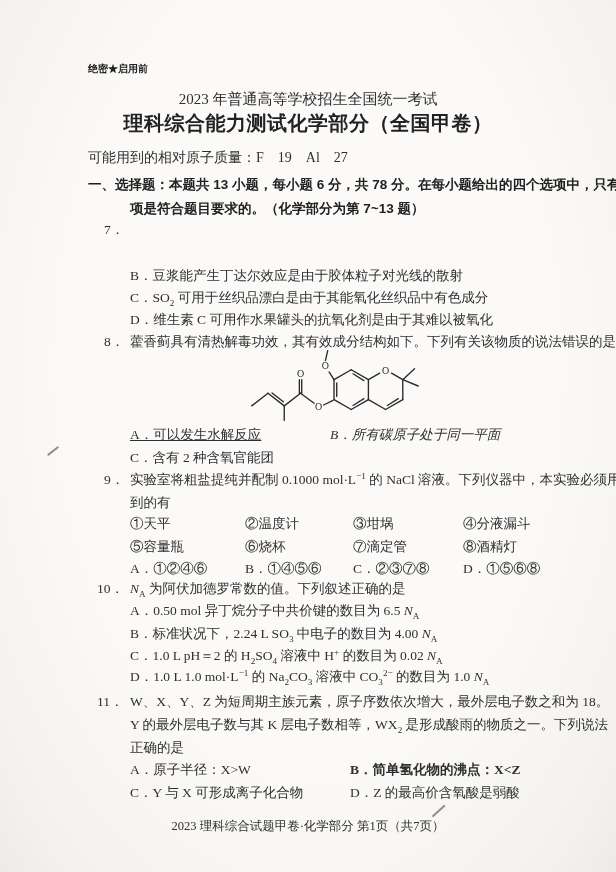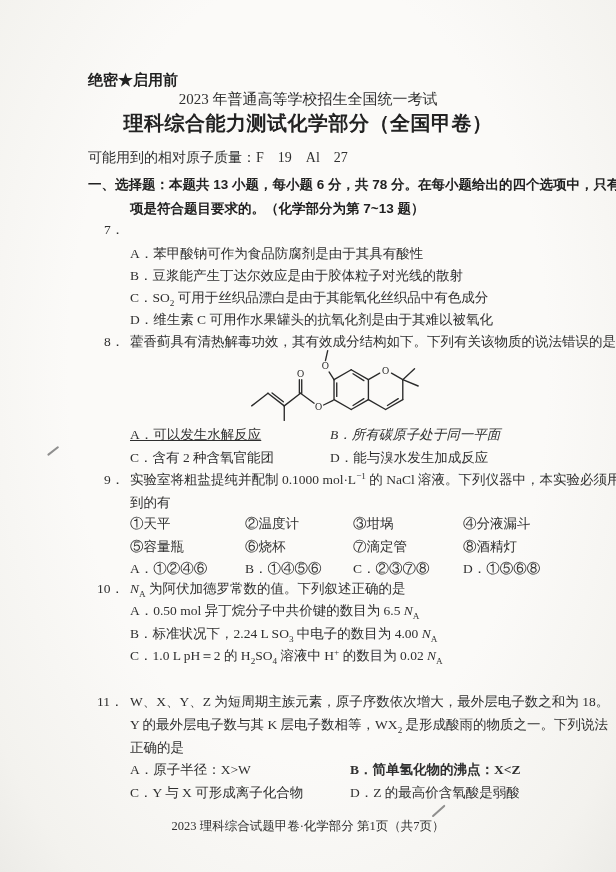--- a/index.html
+++ b/index.html
@@ -18,30 +18,29 @@
   .structure{position:absolute;}
   .structure path, .structure line, .structure polyline{stroke:#2a2a2a;stroke-width:1.5;fill:none;stroke-linecap:round;}
   .atom{font:11px "Liberation Serif", serif;fill:#2a2a2a;text-anchor:middle;}
   .pen{position:absolute;height:1.6px;background:#6b6b6b;opacity:.75;border-radius:1px;}
 </style>
 </head>
 <body>
 
 <div class="page">
 
-  <div class="line sans" style="left:88px;top:71px;font-size:15px;">绝密★启用前</div>
+  <div class="line sans" style="left:88px;top:63px;font-size:10px;">绝密★启用前</div>
   <div class="line center" style="top:90px;font-size:15px;">2023 年普通高等学校招生全国统一考试</div>
   <div class="line center sans" style="top:111px;font-size:20px;letter-spacing:.5px;">理科综合能力测试化学部分（全国甲卷）</div>
   <div class="line" style="left:88px;top:149px;font-size:14px;">可能用到的相对原子质量：F　19　Al　27</div>
 
   <div class="line sans" style="left:88px;top:177px;">一、选择题：本题共 13 小题，每小题 6 分，共 78 分。在每小题给出的四个选项中，只有一</div>
   <div class="line sans" style="left:130px;top:201px;">项是符合题目要求的。（化学部分为第 7~13 题）</div>
 
   <div class="line" style="left:104px;top:222px;">7．</div>
-  <div class="line" style="left:130px;top:246px;">A．苯甲酸钠可作为食品防腐剂是由于其具有酸性</div>
   <div class="line" style="left:130px;top:268px;">B．豆浆能产生丁达尔效应是由于胶体粒子对光线的散射</div>
   <div class="line" style="left:130px;top:290px;">C．SO<sub>2</sub> 可用于丝织品漂白是由于其能氧化丝织品中有色成分</div>
   <div class="line" style="left:130px;top:312px;">D．维生素 C 可用作水果罐头的抗氧化剂是由于其难以被氧化</div>
 
   <div class="line" style="left:104px;top:334px;">8．</div>
   <div class="line" style="left:130px;top:334px;">藿香蓟具有清热解毒功效，其有效成分结构如下。下列有关该物质的说法错误的是</div>
 
   <svg class="structure" style="left:246px;top:348px;width:186px;height:76px;" viewBox="0 0 205 84" role="img" aria-label="有效成分结构式：7-甲氧基-2,2-二甲基-2H-色烯-6-基 2-甲基-2-丁烯酸酯">
 
     <line x1="6" y1="64" x2="24" y2="50"></line>
@@ -79,21 +78,20 @@
 
     <text class="atom" x="60" y="32">O</text>
     <text class="atom" x="80" y="68">O</text>
     <text class="atom" x="87.5" y="23">O</text>
     <text class="atom" x="154" y="28.5">O</text>
   </svg>
 
   <div class="line" style="left:130px;top:427px;text-decoration:underline;">A．可以发生水解反应</div>
   <div class="line" style="left:330px;top:427px;font-style:italic;">B．所有碳原子处于同一平面</div>
   <div class="line" style="left:130px;top:450px;">C．含有 2 种含氧官能团</div>
-  <div class="line" style="left:330px;top:450px;">D．能与溴水发生加成反应</div>
 
   <div class="line" style="left:104px;top:472px;">9．</div>
   <div class="line" style="left:130px;top:472px;">实验室将粗盐提纯并配制 0.1000 mol·L<sup>−1</sup> 的 NaCl 溶液。下列仪器中，本实验必须用</div>
   <div class="line" style="left:130px;top:495px;">到的有</div>
 
   <div class="line" style="left:130px;top:516px;">①天平</div>
   <div class="line" style="left:245px;top:516px;">②温度计</div>
   <div class="line" style="left:353px;top:516px;">③坩埚</div>
   <div class="line" style="left:463px;top:516px;">④分液漏斗</div>
   <div class="line" style="left:130px;top:539px;">⑤容量瓶</div>
@@ -104,20 +102,21 @@
   <div class="line" style="left:130px;top:561px;">A．①②④⑥</div>
   <div class="line" style="left:245px;top:561px;">B．①④⑤⑥</div>
   <div class="line" style="left:353px;top:561px;">C．②③⑦⑧</div>
   <div class="line" style="left:463px;top:561px;">D．①⑤⑥⑧</div>
 
   <div class="line" style="left:97px;top:581px;">10．</div>
   <div class="line" style="left:130px;top:581px;"><i>N</i><sub>A</sub> 为阿伏加德罗常数的值。下列叙述正确的是</div>
   <div class="line" style="left:130px;top:603px;">A．0.50 mol 异丁烷分子中共价键的数目为 6.5 <i>N</i><sub>A</sub></div>
   <div class="line" style="left:130px;top:626px;">B．标准状况下，2.24 L SO<sub>3</sub> 中电子的数目为 4.00 <i>N</i><sub>A</sub></div>
   <div class="line" style="left:130px;top:648px;">C．1.0 L pH＝2 的 H<sub>2</sub>SO<sub>4</sub> 溶液中 H<sup>+</sup> 的数目为 0.02 <i>N</i><sub>A</sub></div>
+  <div class="line" style="left:130px;top:669px;">D．1.0 L 1.0 mol·L<sup>−1</sup> 的 Na<sub>2</sub>CO<sub>3</sub> 溶液中 CO<sub>3</sub><sup>2−</sup> 的数目为 1.0 <i>N</i><sub>A</sub></div>
 
   <div class="line" style="left:97px;top:694px;">11．</div>
   <div class="line" style="left:130px;top:694px;">W、X、Y、Z 为短周期主族元素，原子序数依次增大，最外层电子数之和为 18。</div>
   <div class="line" style="left:130px;top:717px;">Y 的最外层电子数与其 K 层电子数相等，WX<sub>2</sub> 是形成酸雨的物质之一。下列说法</div>
   <div class="line" style="left:130px;top:740px;">正确的是</div>
   <div class="line" style="left:130px;top:762px;">A．原子半径：X&gt;W</div>
   <div class="line" style="left:350px;top:762px;font-weight:bold;">B．简单氢化物的沸点：X&lt;Z</div>
   <div class="line" style="left:130px;top:785px;">C．Y 与 X 可形成离子化合物</div>
   <div class="line" style="left:350px;top:785px;">D．Z 的最高价含氧酸是弱酸</div>
 

